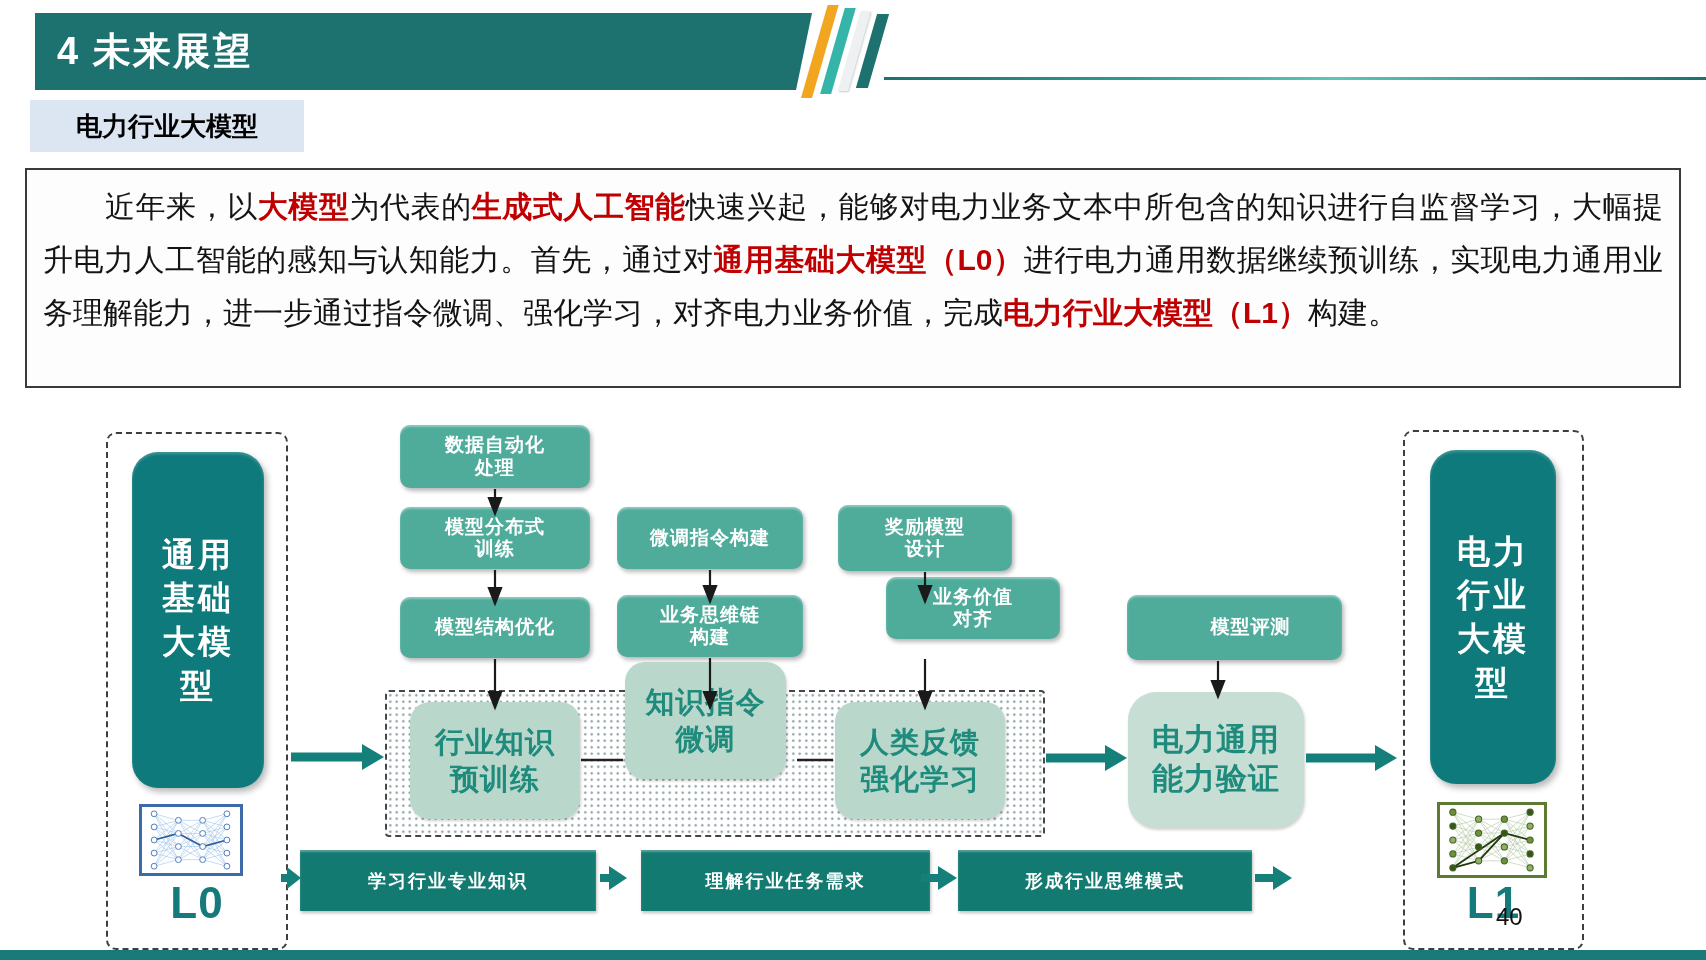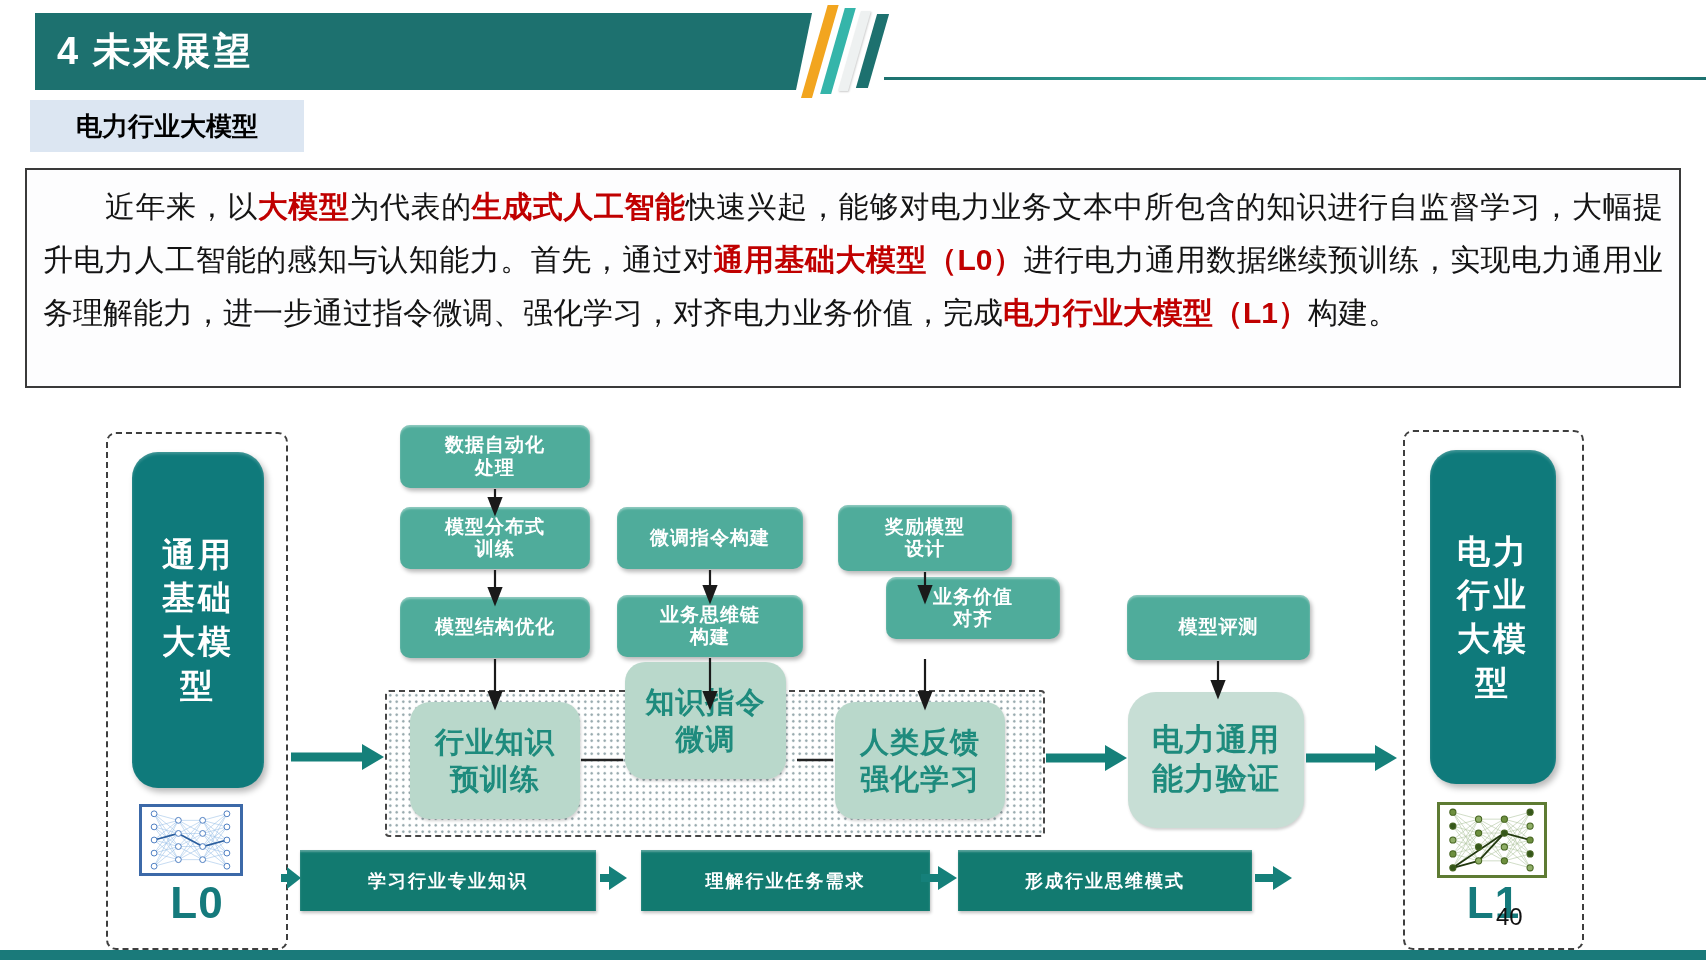--- a/index.html
+++ b/index.html
@@ -51,21 +51,21 @@
   .step{background:var(--step_teal,#4fac9b);color:#fff;border-radius:10px;display:flex;align-items:center;
         justify-content:center;text-align:center;font-weight:bold;font-size:19px;line-height:1.18;
         letter-spacing:1px;box-shadow:inset 0 2px 2px rgba(255,255,255,.35),2px 3px 4px rgba(0,0,0,.28);}
   .s1{left:400px;top:425px;width:190px;height:63px;}
   .s2{left:400px;top:507px;width:190px;height:62px;}
   .s3{left:400px;top:597px;width:190px;height:61px;}
   .s4{left:617px;top:507px;width:186px;height:62px;}
   .s5{left:617px;top:595px;width:186px;height:62px;}
   .s6{left:838px;top:505px;width:174px;height:66px;}
   .s7{left:838px;top:577px;width:174px;height:62px;margin-left:48px;}
-  .s8{left:1127px;top:595px;width:183px;height:65px;}
+  .s8{left:1127px;top:595px;width:183px;height:65px;padding-left:32px;}
 
   
   .dotregion{left:385px;top:690px;width:656px;height:143px;border:2px dashed #474747;border-radius:4px;
              background-color:#ffffff;
              background-image:radial-gradient(#93a7ab 1.1px,rgba(0,0,0,0) 1.4px);
              background-size:6.5px 6.5px;}
   .stage{background:var(--stage_green,#b9d8cb);color:var(--stage_text,#1e8b7d);border-radius:20px;
          font-weight:bold;font-size:29px;display:flex;align-items:center;justify-content:center;
          text-align:center;line-height:1.25;letter-spacing:1px;box-shadow:1px 2px 3px rgba(0,0,0,.18);}
   .g1{left:410px;top:702px;width:170px;height:117px;}

